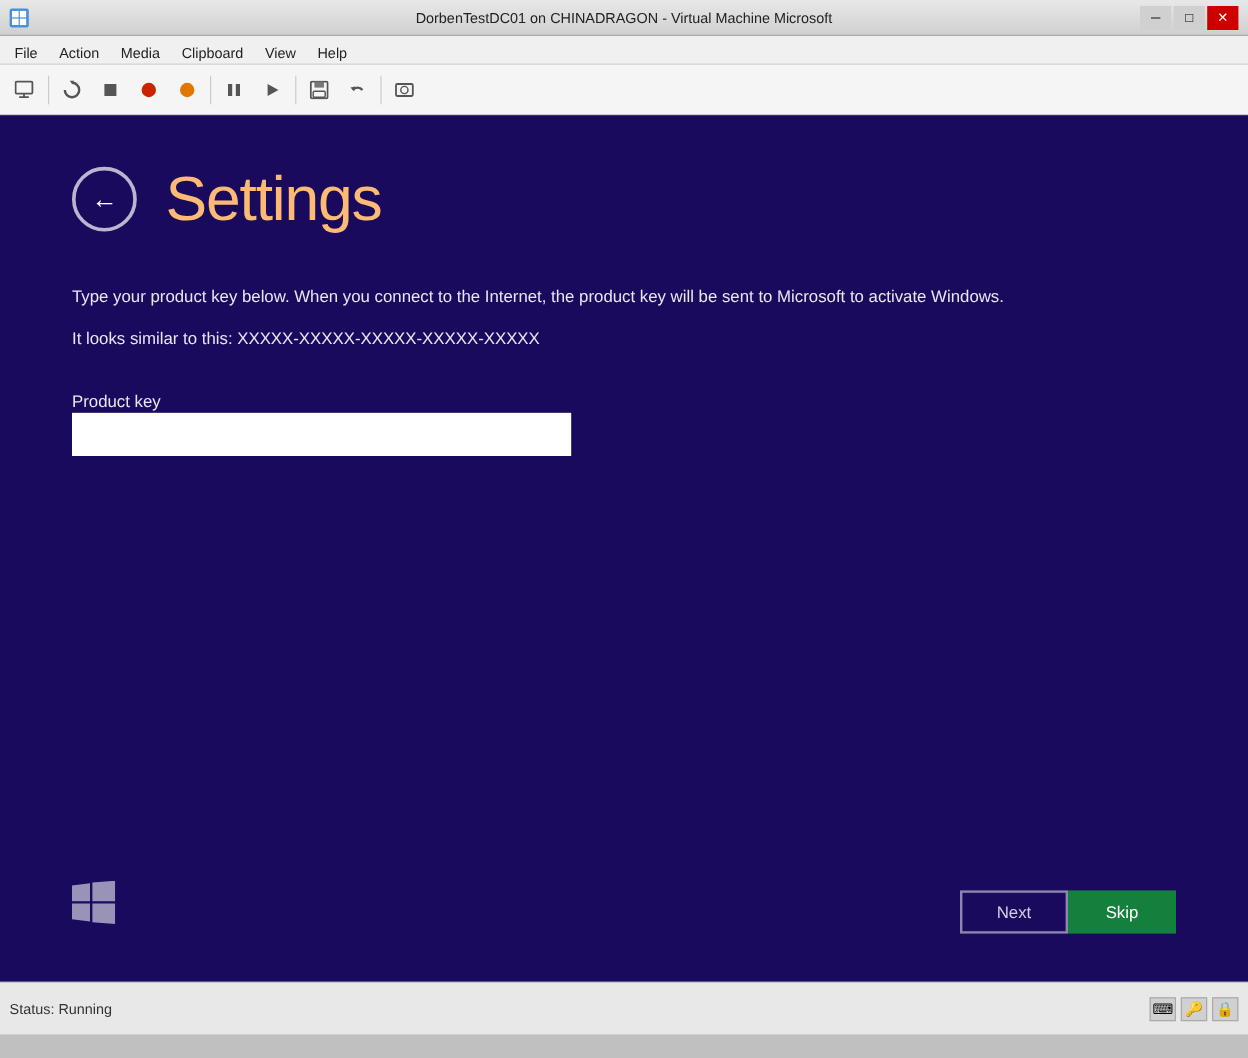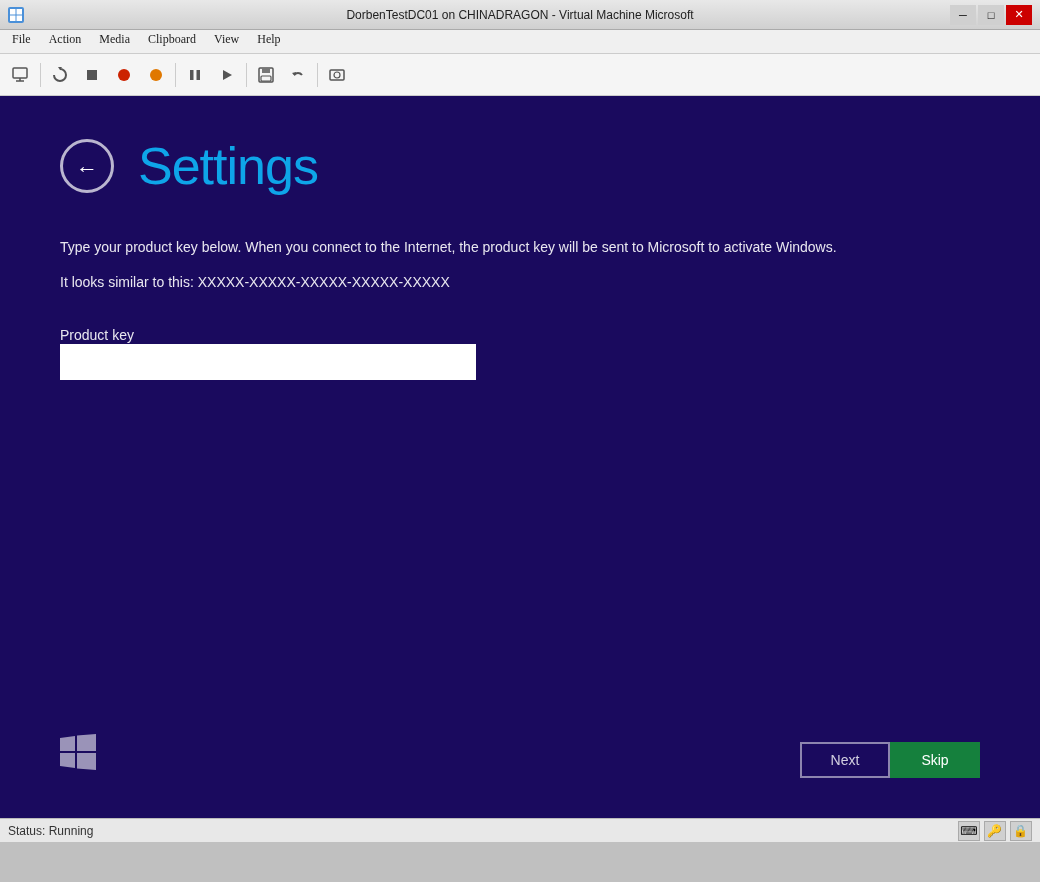--- a/index.html
+++ b/index.html
@@ -49,25 +49,24 @@
       display: flex; align-items: center; justify-content: center;
       background: #d0d0d0;
     }
     .title-btn.close { background: #cc0000; color: white; }
 
     
     .menu-bar {
       height: 24px;
       background: #f0f0f0;
       display: flex;
-      align-items: flex-start;
+      align-items: flex-end;
       padding: 0 4px;
       border-bottom: 1px solid #ccc;
       gap: 2px;
-      font-family: Liberation Serif, serif;
     }
     .menu-item {
       padding: 2px 8px;
       font-size: 12px;
       color: #222;
       cursor: pointer;
     }
 
     
     .toolbar {
@@ -124,21 +123,21 @@
       background: transparent;
       cursor: pointer;
       display: flex; align-items: center; justify-content: center;
       color: white;
       font-size: 22px;
       flex-shrink: 0;
     }
     .settings-title {
       font-size: 52px;
       font-weight: 200;
-      color: #0ea5e9;
+      color: #fdba74;
       letter-spacing: -1px;
     }
 
     .settings-description {
       font-size: 14px;
       color: rgba(255,255,255,0.9);
       line-height: 1.6;
       max-width: 800px;
       margin-bottom: 16px;
     }
@@ -196,21 +195,21 @@
       position: absolute;
       bottom: 48px;
       left: 60px;
       width: 36px;
       height: 36px;
       opacity: 0.7;
     }
 
     
     .status-bar {
-      height: 24px;
+      height: 44px;
       background: #e8e8e8;
       border-top: 1px solid #bbb;
       display: flex;
       align-items: center;
       justify-content: space-between;
       padding: 0 8px;
     }
     .status-text {
       font-size: 12px;
       color: #333;

